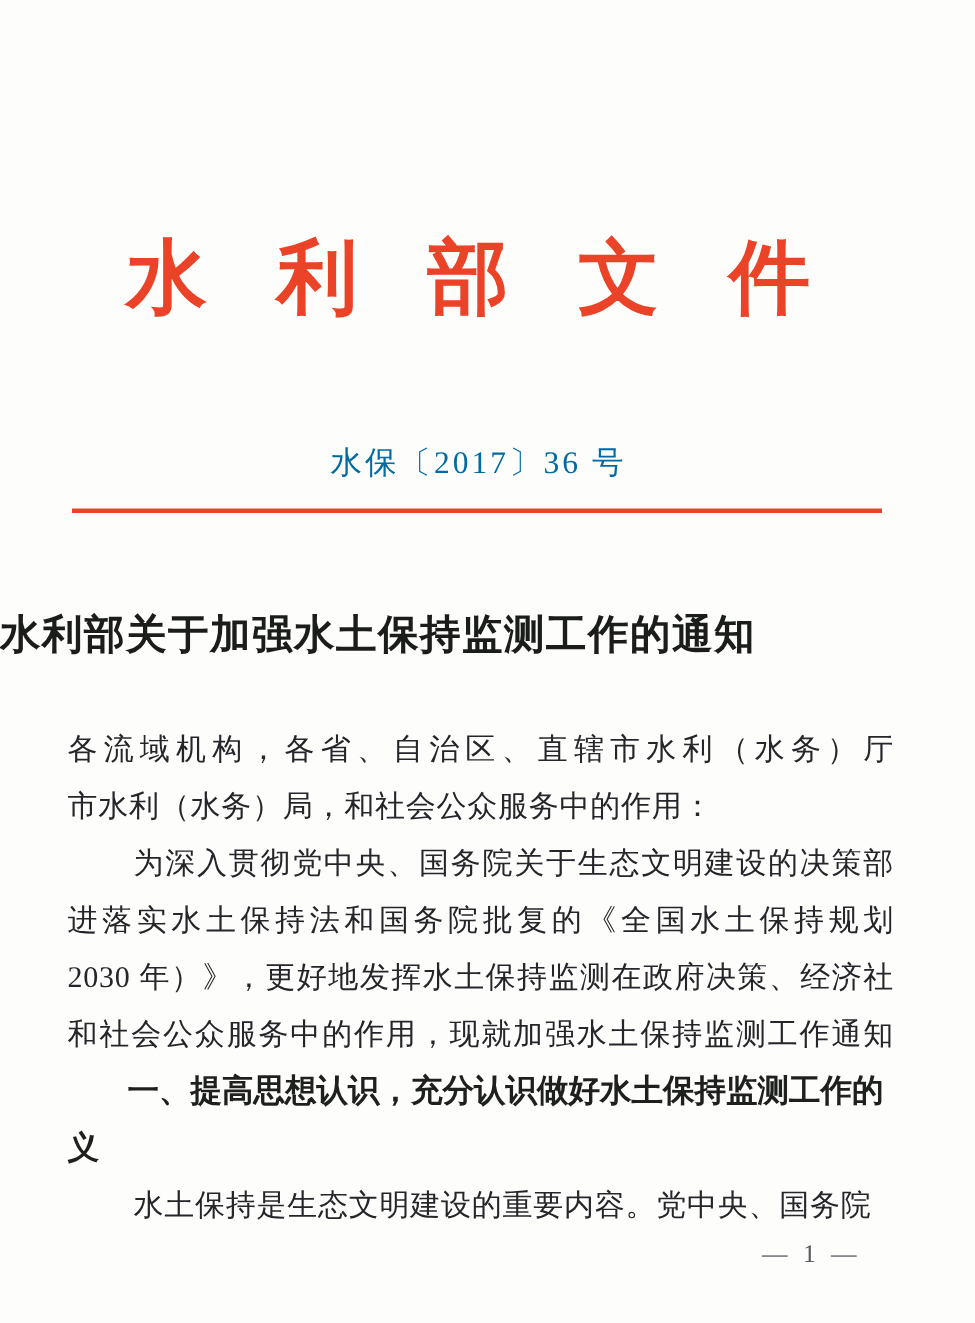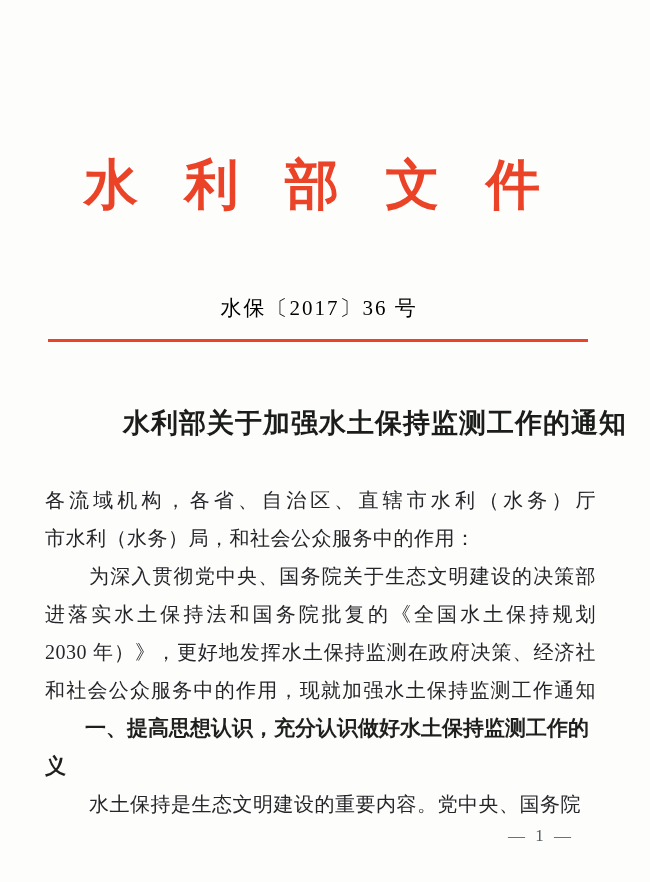--- a/index.html
+++ b/index.html
@@ -28,33 +28,33 @@
     font-family: "Liberation Serif", "DejaVu Serif", serif;
   }
   .agency-title span { display: block; }
   
   .doc-number {
     position: absolute;
     top: 294px; left: 0; right: 12px;
     text-align: center;
     font-size: 21px;
     letter-spacing: 2px;
-    color: #000000;
+    color: #0369a1;
   }
   
   .red-rule {
     position: absolute;
     top: 339px; left: 48px;
     width: 540px; height: 3px;
   }
   
   .doc-title {
     position: absolute;
-    top: 405px; left: 0; right: 23px;
-    text-align: right;
+    top: 405px; left: 0; right: 12px;
+    text-align: left;
     font-size: 27px;
     font-weight: bold;
     letter-spacing: 1px;
     color: #1b1d1a;
   }
   
   .doc-body {
     position: absolute;
     top: 481px; left: 45px;
     width: 551px;

